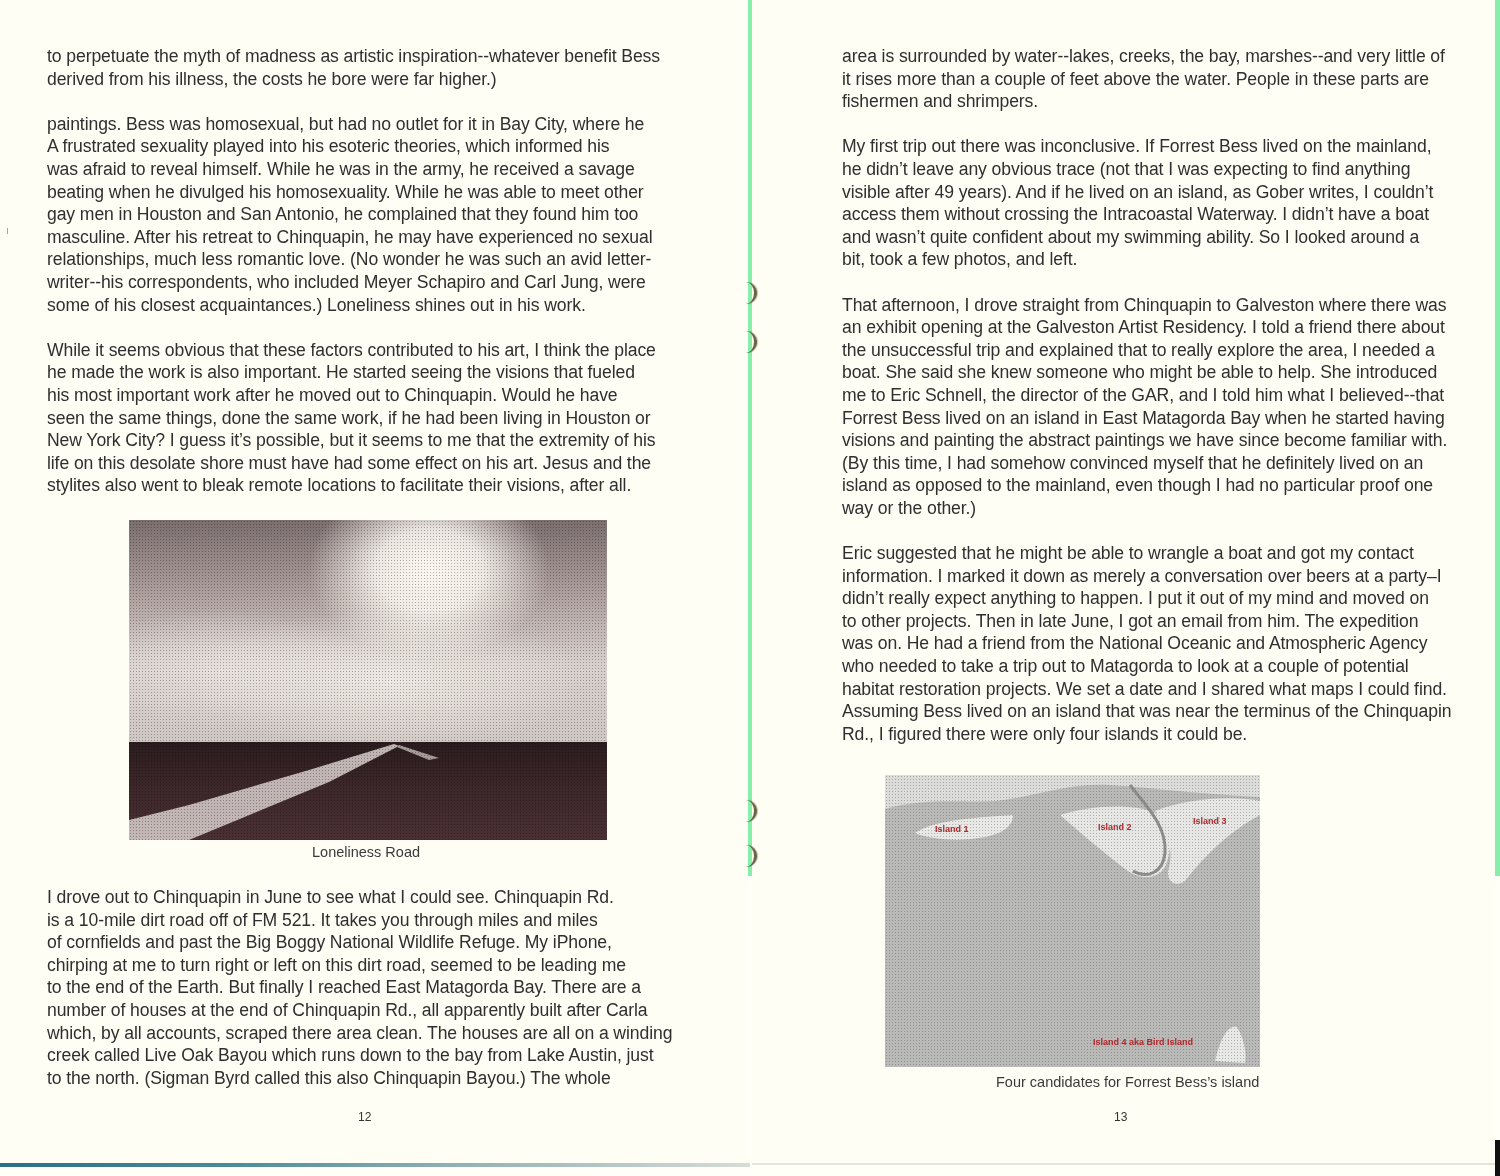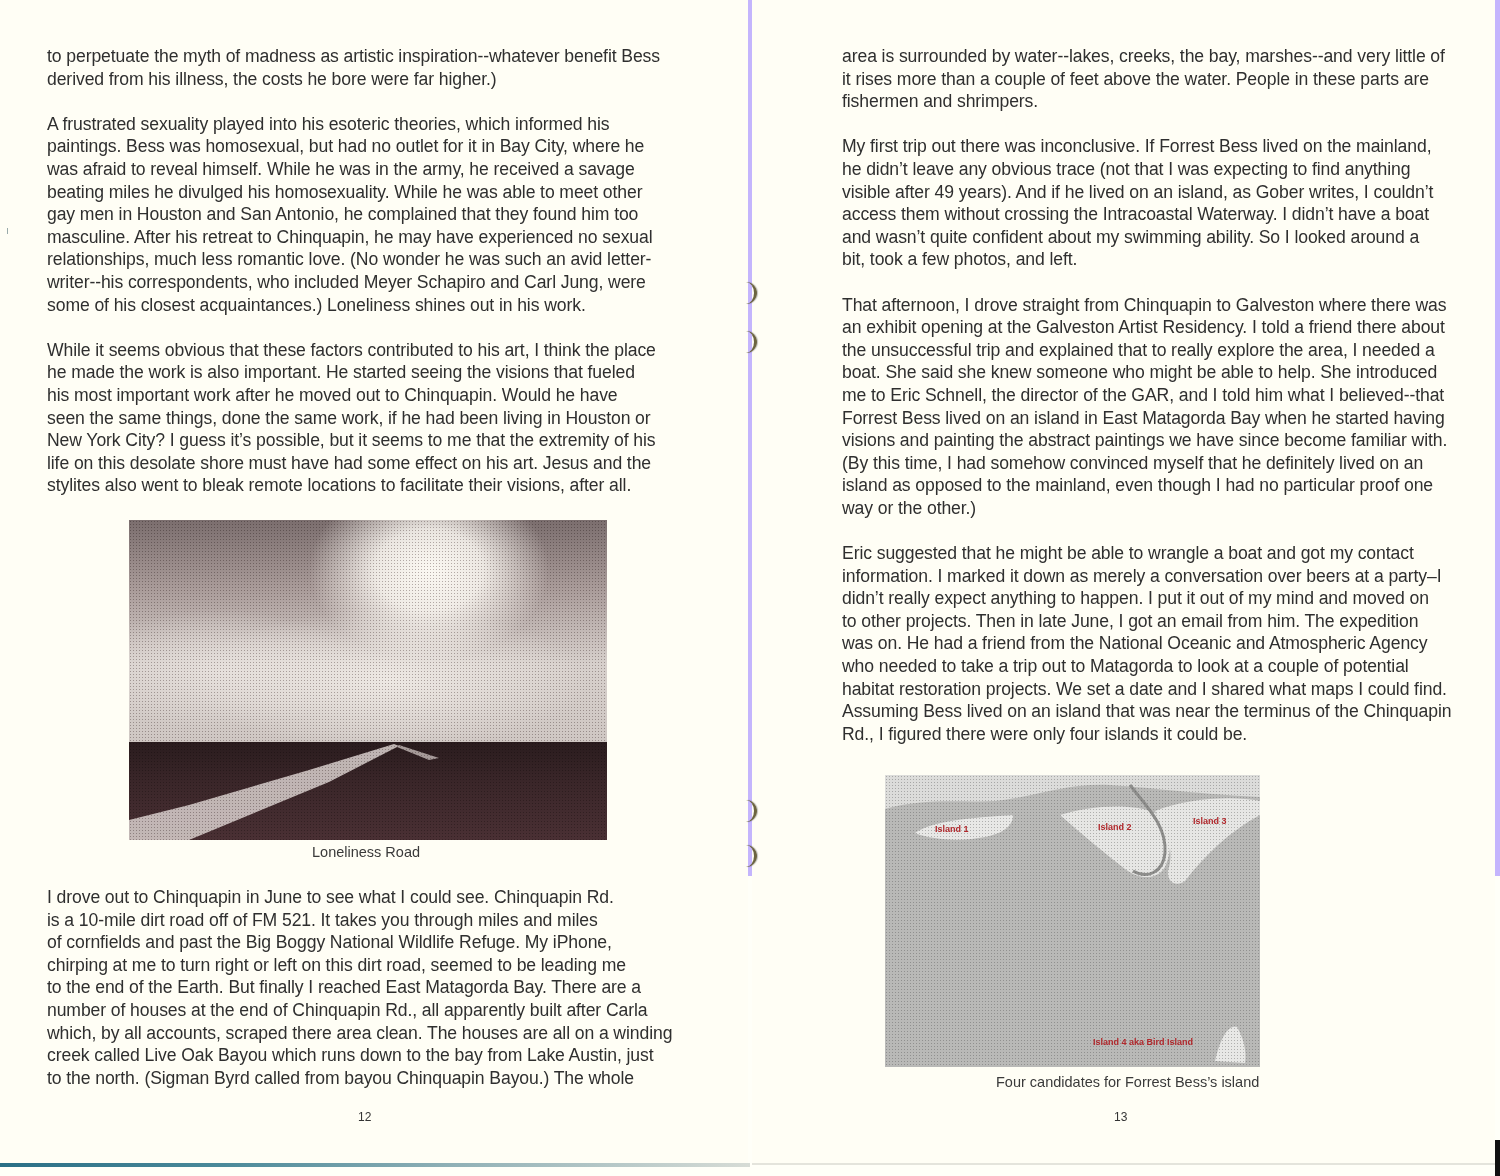--- a/index.html
+++ b/index.html
@@ -13,21 +13,21 @@
     body {
       position: relative;
       font-family: "Liberation Sans", "DejaVu Sans", sans-serif;
       color: #2b2b2b;
     }
     .spread {
       position: absolute;
       left: 0; top: 0;
       width: 1500px;
       height: 876px;
-      background: #c4b5fd;
+      background: #86efac;
     }
     .page {
       position: absolute;
       top: 0;
       height: 1163px;
       background: #fffef5;
     }
     .page-left { left: 0; width: 748px; }
     .page-right { left: 752px; width: 743px; }
     .bottom-edge {
@@ -173,24 +173,24 @@
   <div class="bottom-edge-right"></div>
   <div class="right-shadow"></div>
   <div class="margin-mark"></div>
 
   <div class="text-block left-col" style="top:45px;">
     <p>
       <span class="line">to perpetuate the myth of madness as artistic inspiration--whatever benefit Bess</span>
       <span class="line">derived from his illness, the costs he bore were far higher.)</span>
     </p>
     <p>
+      <span class="line">paintings. Bess was homosexual, but had no outlet for it in Bay City, where he</span>
       <span class="line">A frustrated sexuality played into his esoteric theories, which informed his</span>
-      <span class="line">paintings. Bess was homosexual, but had no outlet for it in Bay City, where he</span>
       <span class="line">was afraid to reveal himself. While he was in the army, he received a savage</span>
-      <span class="line">beating miles he divulged his homosexuality. While he was able to meet other</span>
+      <span class="line">beating when he divulged his homosexuality. While he was able to meet other</span>
       <span class="line">gay men in Houston and San Antonio, he complained that they found him too</span>
       <span class="line">masculine. After his retreat to Chinquapin, he may have experienced no sexual</span>
       <span class="line">relationships, much less romantic love. (No wonder he was such an avid letter-</span>
       <span class="line">writer--his correspondents, who included Meyer Schapiro and Carl Jung, were</span>
       <span class="line">some of his closest acquaintances.) Loneliness shines out in his work.</span>
     </p>
     <p>
       <span class="line">While it seems obvious that these factors contributed to his art, I think the place</span>
       <span class="line">he made the work is also important. He started seeing the visions that fueled</span>
       <span class="line">his most important work after he moved out to Chinquapin. Would he have</span>
@@ -215,21 +215,21 @@
   <div class="text-block left-col" style="top:886px;">
     <p>
       <span class="line">I drove out to Chinquapin in June to see what I could see. Chinquapin Rd.</span>
       <span class="line">is a 10-mile dirt road off of FM 521. It takes you through miles and miles</span>
       <span class="line">of cornfields and past the Big Boggy National Wildlife Refuge.  My iPhone,</span>
       <span class="line">chirping at me to turn right or left on this dirt road, seemed to be leading me</span>
       <span class="line">to the end of the Earth. But finally I reached East Matagorda Bay. There are a</span>
       <span class="line">number of houses at the end of Chinquapin Rd., all apparently built after Carla</span>
       <span class="line">which, by all accounts, scraped there area clean. The houses are all on a winding</span>
       <span class="line">creek called Live Oak Bayou which runs down to the bay from Lake Austin, just</span>
-      <span class="line">to the north. (Sigman Byrd called from bayou Chinquapin Bayou.) The whole</span>
+      <span class="line">to the north. (Sigman Byrd called this also Chinquapin Bayou.) The whole</span>
     </p>
   </div>
 
   <div class="page-number pn-left">12</div>
 
   <div class="staple st-1"></div>
   <div class="staple st-2"></div>
   <div class="staple st-3"></div>
   <div class="staple st-4"></div>
 

